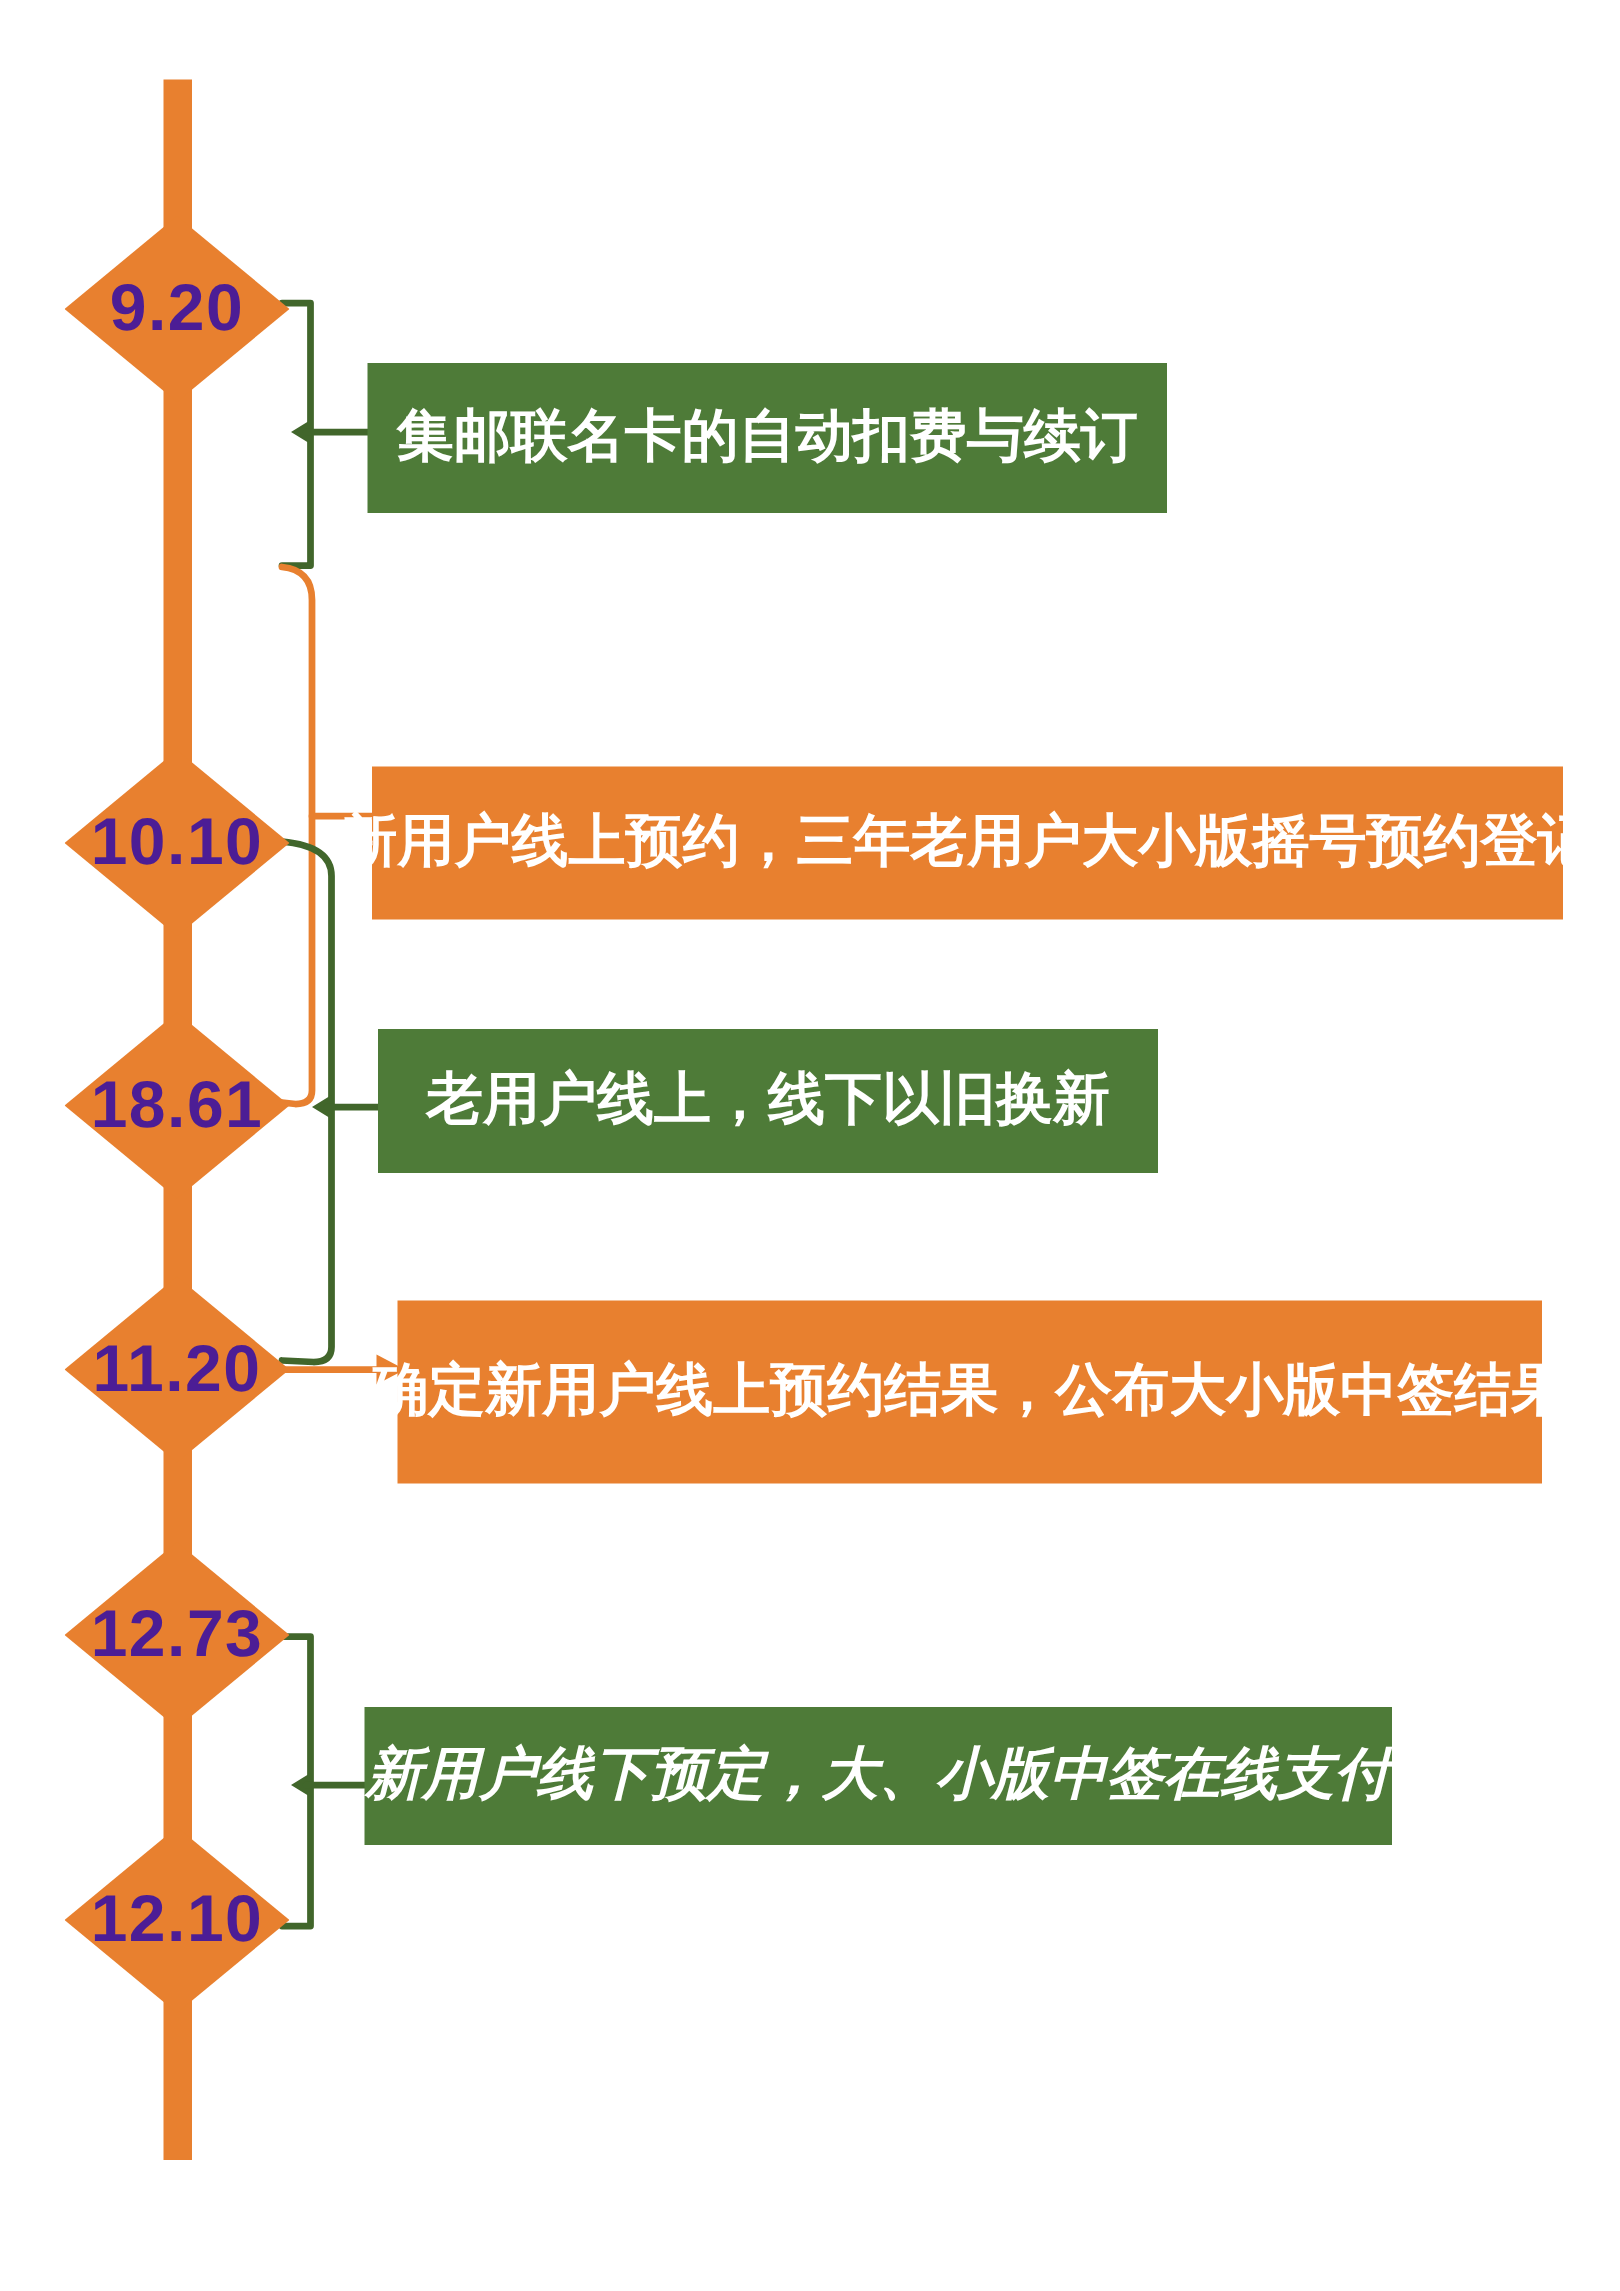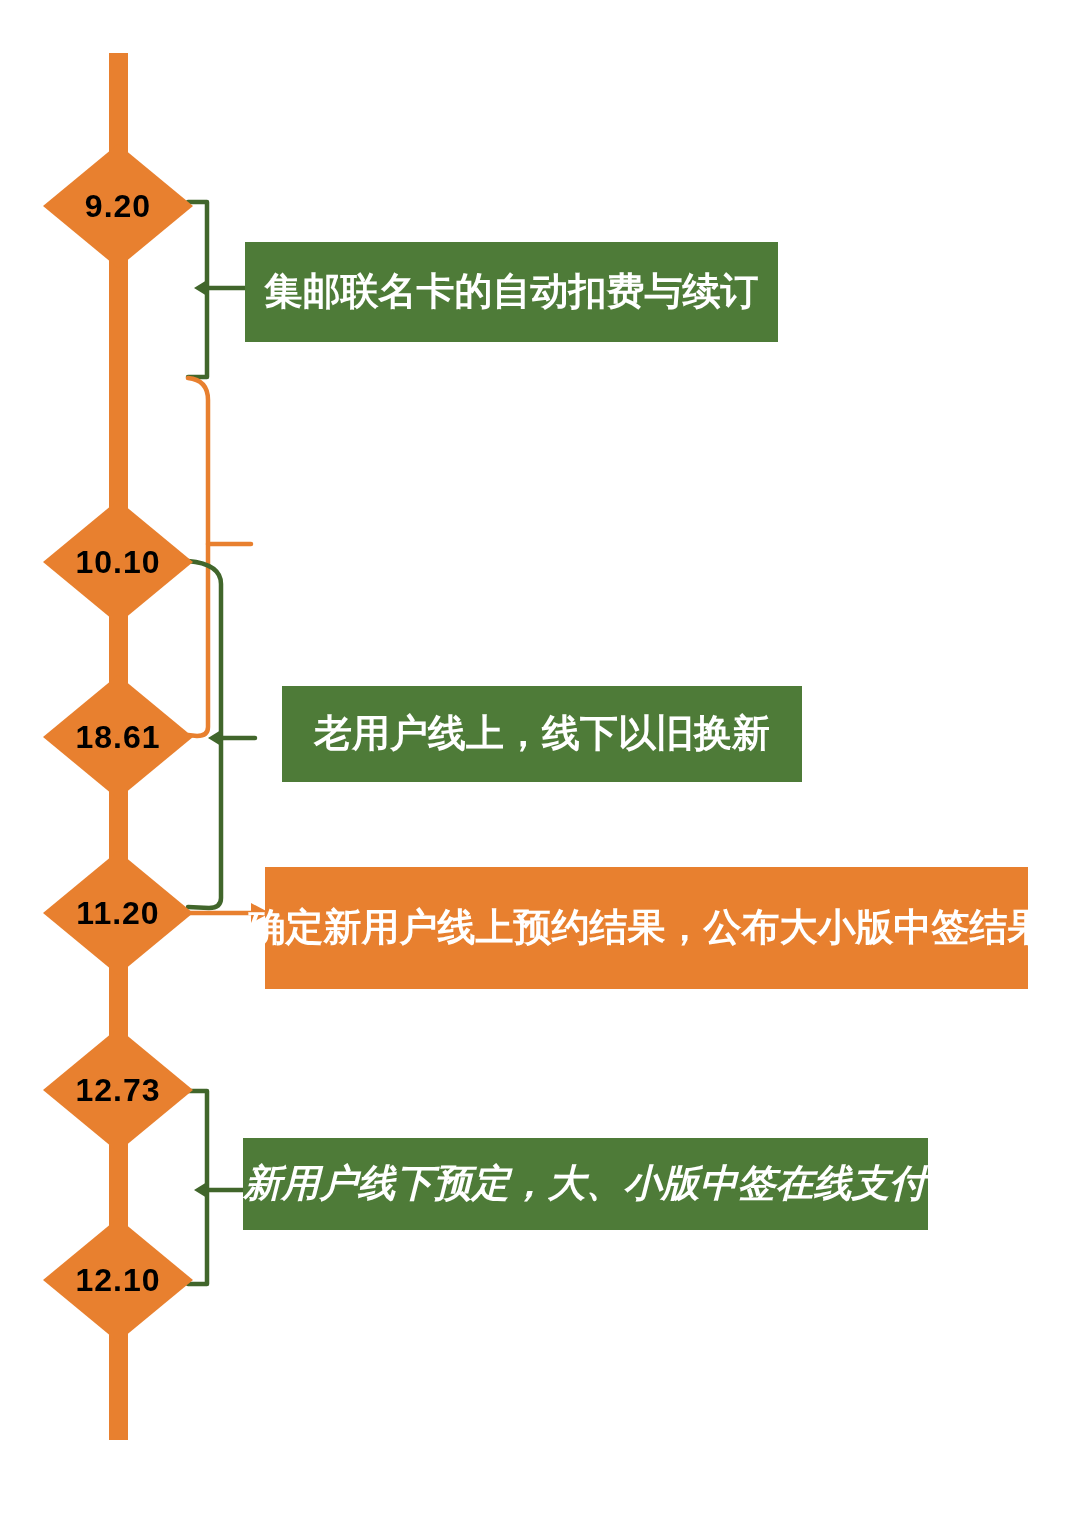--- a/index.html
+++ b/index.html
@@ -23,33 +23,33 @@
   .oline{stroke:#E8802F;}
   .gfill{fill:#41662B;stroke:none;}
   .ofill{fill:#E8802F;stroke:none;}
   .diamond{
     position:absolute;left:43px;width:150px;height:124px;
     background:#E8802F;
     clip-path:polygon(50% 0%,100% 50%,50% 100%,0% 50%);
     display:flex;align-items:center;justify-content:center;
   }
   .diamond .date{
-    color:#000000;font-weight:bold;font-size:32px;letter-spacing:1px;
+    color:#4c1d95;font-weight:bold;font-size:44px;letter-spacing:1px;
   }
   .event{
     position:absolute;
     display:flex;align-items:center;justify-content:center;
     color:#ffffff;font-weight:bold;font-size:38px;line-height:1.25;
     text-align:center;white-space:nowrap;
   }
   .event.green{background:#4E7B38;}
   .event.orange{background:#E8802F;}
   .ev1{left:245px;top:242px;width:533px;height:100px;}
   .ev2{left:248px;top:511px;width:794px;height:102px;}
-  .ev3{left:252px;top:686px;width:520px;height:96px;margin-left:30px;}
+  .ev3{left:252px;top:686px;width:520px;height:96px;}
   .ev4{left:265px;top:867px;width:763px;height:122px;}
   .ev5{left:243px;top:1138px;width:685px;height:92px;font-style:italic;}
   .d1{top:144px;} .d2{top:316px;} .d3{top:500px;}
   .d4{top:675px;} .d5{top:851px;} .d6{top:1028px;} .d7{top:1218px;}
 </style>
 </head>
 <body>
 
 <div class="canvas">
 
@@ -101,20 +101,23 @@
   <div class="diamond d6">
     <span class="date">12.73</span>
   </div>
   <div class="diamond d7">
     <span class="date">12.10</span>
   </div>
 
   <div class="event green ev1">
     <span>集邮联名卡的自动扣费与续订</span>
   </div>
+  <div class="event orange ev2">
+    <span>新用户线上预约，三年老用户大小版摇号预约登记</span>
+  </div>
   <div class="event green ev3">
     <span>老用户线上，线下以旧换新</span>
   </div>
   <div class="event orange ev4">
     <span>确定新用户线上预约结果，公布大小版中签结果</span>
   </div>
   <div class="event green ev5">
     <span>新用户线下预定，大、小版中签在线支付</span>
   </div>
 

